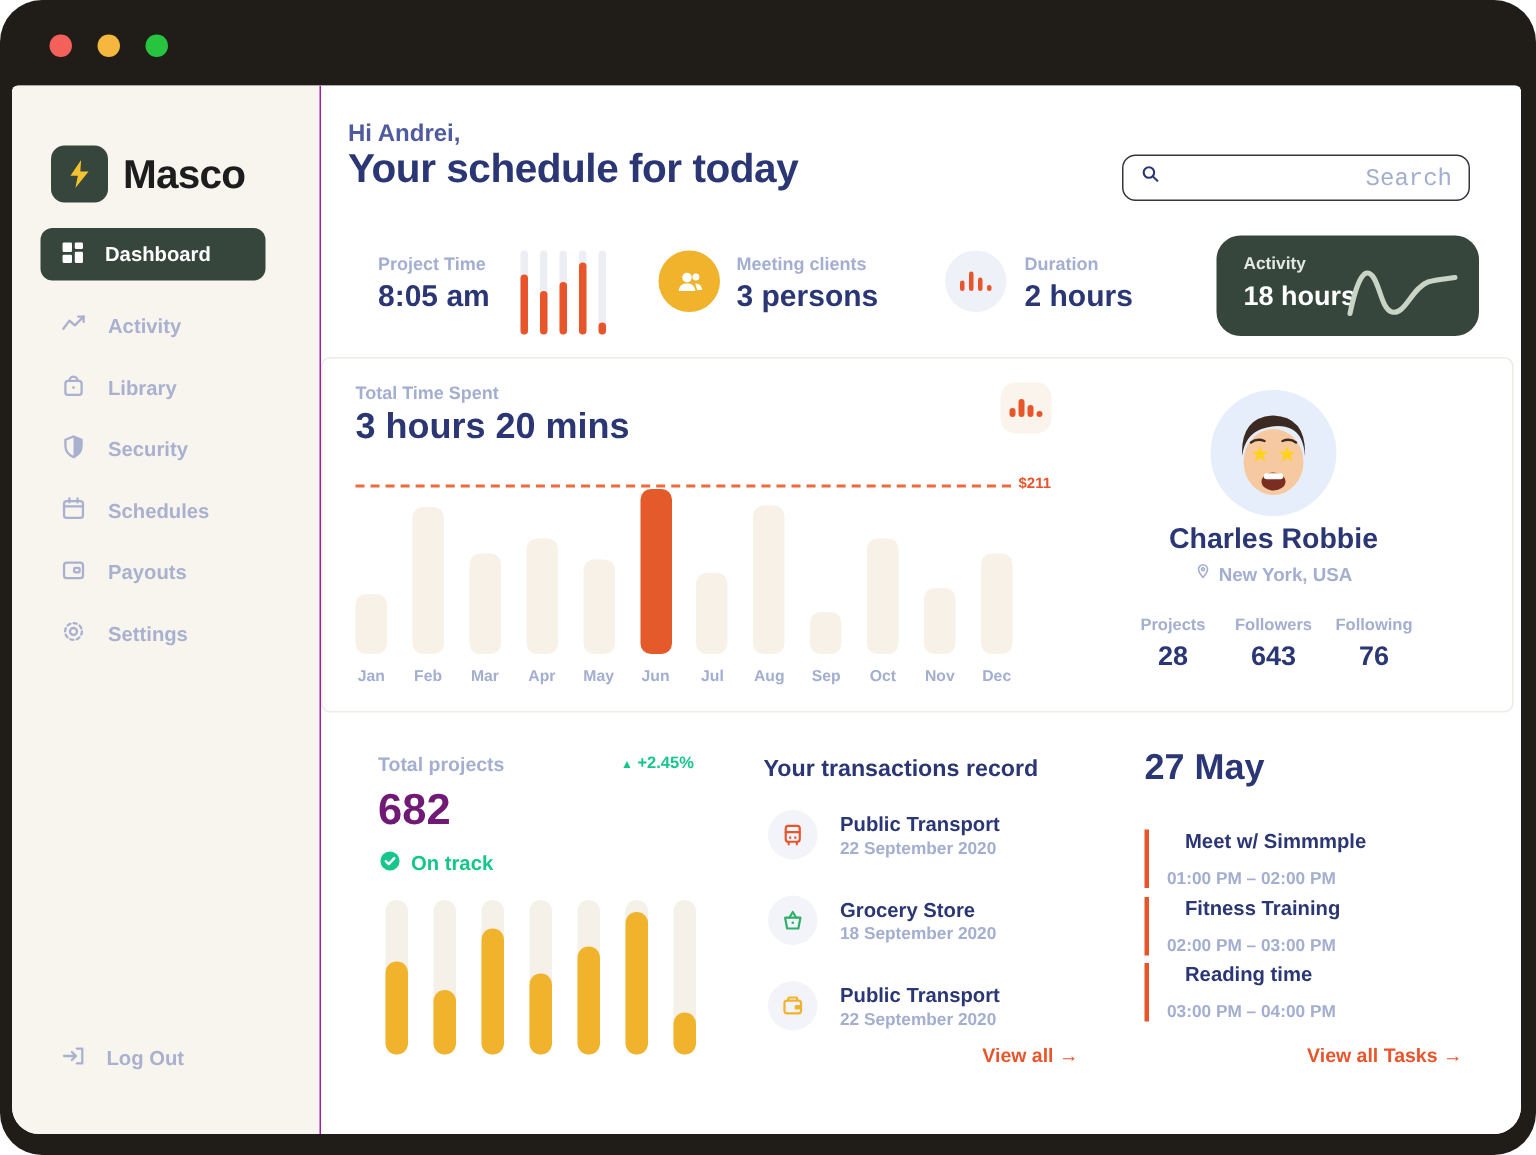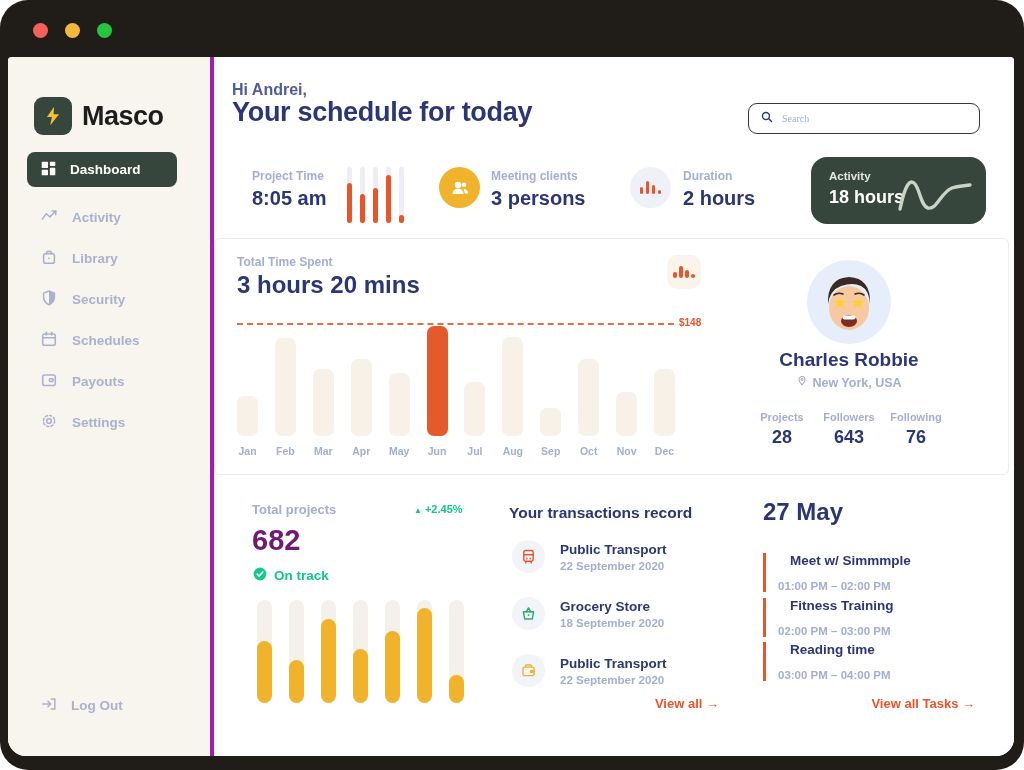--- a/index.html
+++ b/index.html
@@ -5,36 +5,36 @@
   * { margin:0; padding:0; box-sizing:border-box; }
   body { background:#ffffff; font-family:"Liberation Sans", sans-serif; width:1024px; height:770px; }
   .frame { position:absolute; left:0; top:0; width:1024px; height:770px; background:#201c18; border-radius:28px; overflow:hidden; }
   .traffic { position:absolute; top:23px; left:33px; display:flex; gap:17px; }
   .dot { width:15px; height:15px; border-radius:50%; }
   .dot.red{ background:#f4615a; } .dot.yellow{ background:#f5b73d; } .dot.green{ background:#27c53f; }
 
   .window { position:absolute; left:8px; top:57px; width:1006px; height:699px; background:#ffffff; border-radius:4px 4px 18px 18px; overflow:hidden; display:flex; }
 
   
-  .sidebar { width:206px; background:#f8f5ef; border-right:4px solid #a21caf; position:relative; flex:none; }
+  .sidebar { width:206px; background:#f8f5ef; border-right:1px solid #a21caf; position:relative; flex:none; }
   .logo { position:absolute; left:26px; top:40px; display:flex; align-items:center; gap:10px; }
   .logo-badge { width:38px; height:38px; background:#36463c; border-radius:9px; display:flex; align-items:center; justify-content:center; }
   .logo-text { font-size:27px; font-weight:800; color:#1d1d1d; letter-spacing:-0.5px; }
   .nav-active { position:absolute; left:19px; top:95px; width:150px; height:35px; background:#36463c; border-radius:8px; display:flex; align-items:center; gap:13px; padding-left:13px; color:#ffffff; font-size:13.5px; font-weight:700; cursor:pointer; }
   .nav-list { position:absolute; left:32px; top:140px; }
   .nav-item { display:flex; align-items:center; gap:14px; height:41px; color:#a9b1cf; font-size:13.5px; font-weight:600; cursor:pointer; }
   .nav-item svg, .nav-active svg { flex:none; }
   .logout { position:absolute; left:32px; bottom:40px; display:flex; align-items:center; gap:13px; color:#a9b1cf; font-size:13.5px; font-weight:600; cursor:pointer; }
 
   
   .main { flex:1; position:relative; background:#ffffff; }
   .greeting { position:absolute; left:18px; top:24px; font-size:16px; font-weight:700; color:#4f5b9e;text-align:center; }
   .page-title { position:absolute; left:18px; top:40px; font-size:27px; font-weight:800; color:#2b3674; letter-spacing:-0.3px; }
   .search { position:absolute; left:534px; top:46px; width:232px; height:31px; border:1.5px solid #35353f; border-radius:9px; display:flex; align-items:center; padding:0 11px; gap:8px; background:#fff; }
-  .search input { border:none; outline:none; font-size:10px; color:#2b3674; width:100%; font-family:Liberation Serif, serif; background:transparent; }
+  .search input { border:none; outline:none; font-size:16px; color:#2b3674; width:100%; font-family:Liberation Mono, monospace; background:transparent;text-align:right; }
   .search input::placeholder { color:#a3aed0; }
 
   .stat-label { font-size:12px; font-weight:600; color:#a3aed0; margin-bottom:4px; }
   .stat-value { font-size:20px; font-weight:800; color:#2b3674; }
   .stat1 { position:absolute; left:38px; top:112px; }
   .spark { position:absolute; left:133px; top:110px; height:56px; display:flex; align-items:flex-end; gap:8px; }
   .spark .trk { width:5px; height:56px; background:#eceef4; border-radius:3px; position:relative; }
   .spark .fil { position:absolute; bottom:0; left:0; width:5px; background:#e8552b; border-radius:3px; }
   .circ { position:absolute; width:41px; height:41px; border-radius:50%; display:flex; align-items:center; justify-content:center; }
   .circ.yellow { left:225px; top:110px; background:#f0b32b; }
@@ -261,21 +261,21 @@
         <div class="mc-value">3 hours 20 mins</div>
         <div class="mc-icon">
           <span class="minibars">
               <span style="height:6px"></span>
               <span style="height:12px"></span>
               <span style="height:8px"></span>
               <span style="height:4px"></span>
             </span>
         </div>
         <div class="dash-line"></div>
-        <div class="dash-label">$148</div>
+        <div class="dash-label">$211</div>
         <div class="months">
             <div class="mcol">
               <div class="mbar" style="height: 40px;"></div>
               <div class="mlab">Jan</div>
             </div>
             <div class="mcol">
               <div class="mbar" style="height: 98px;"></div>
               <div class="mlab">Feb</div>
             </div>
             <div class="mcol">

